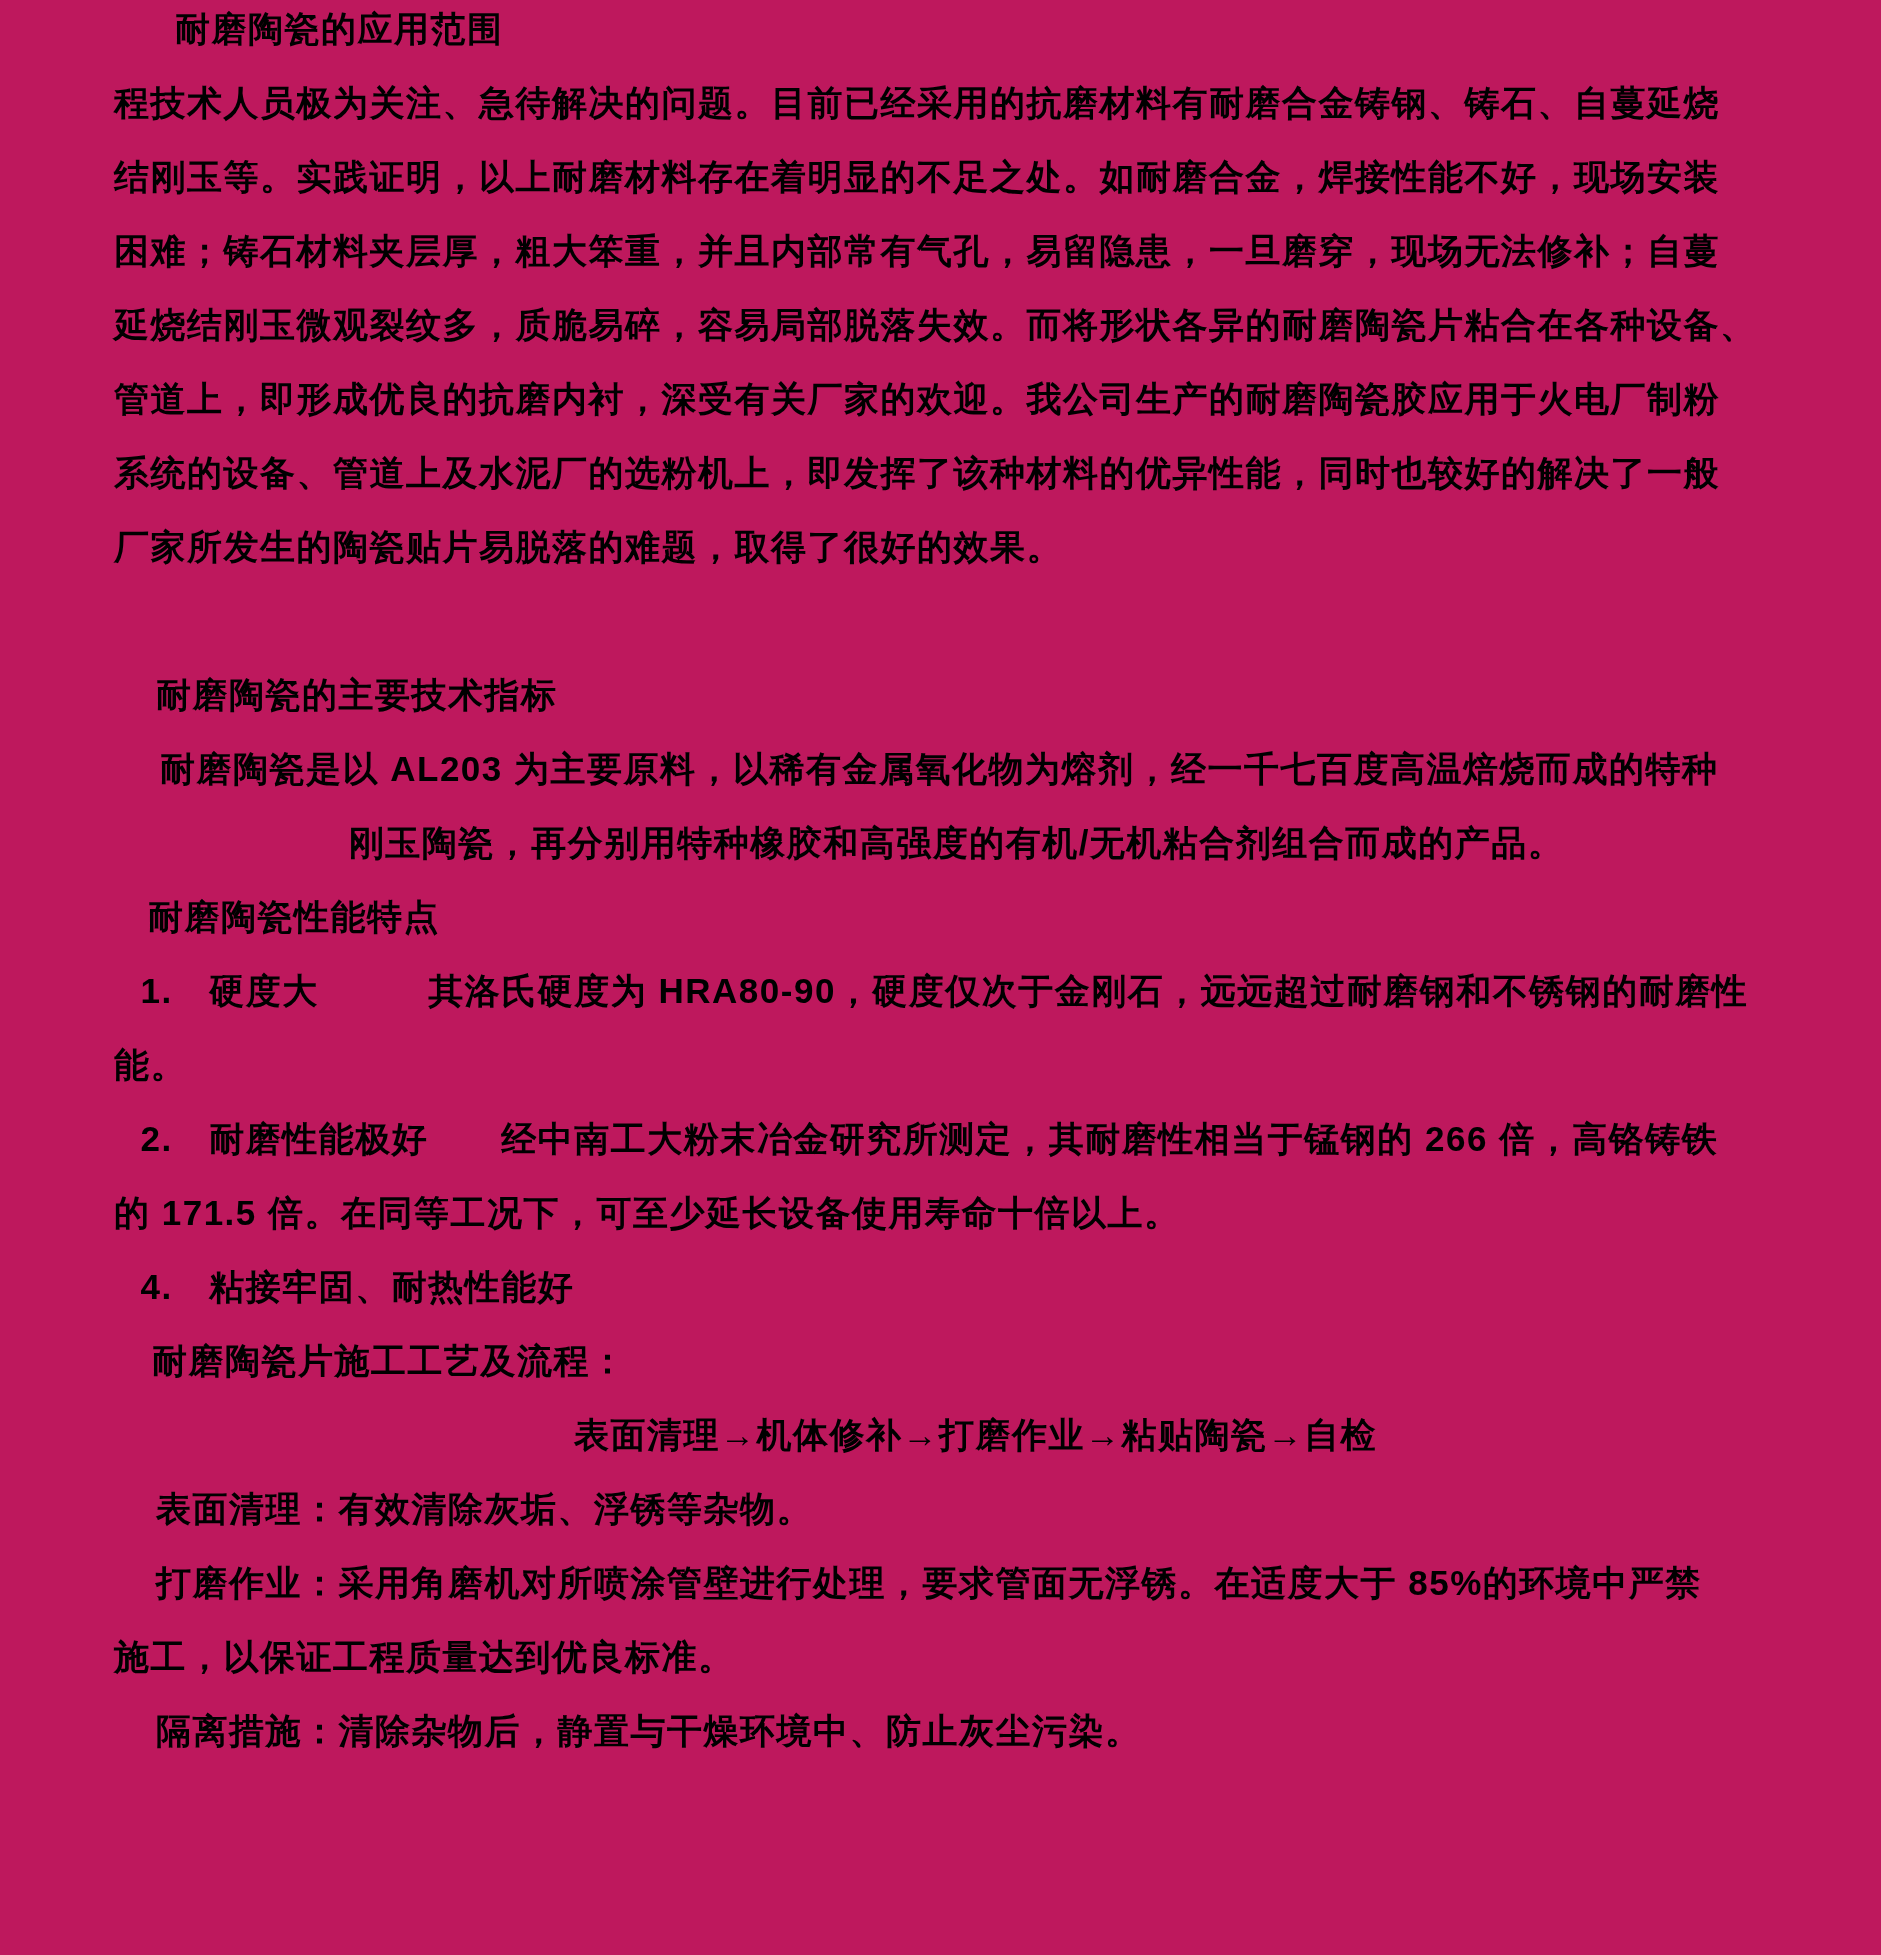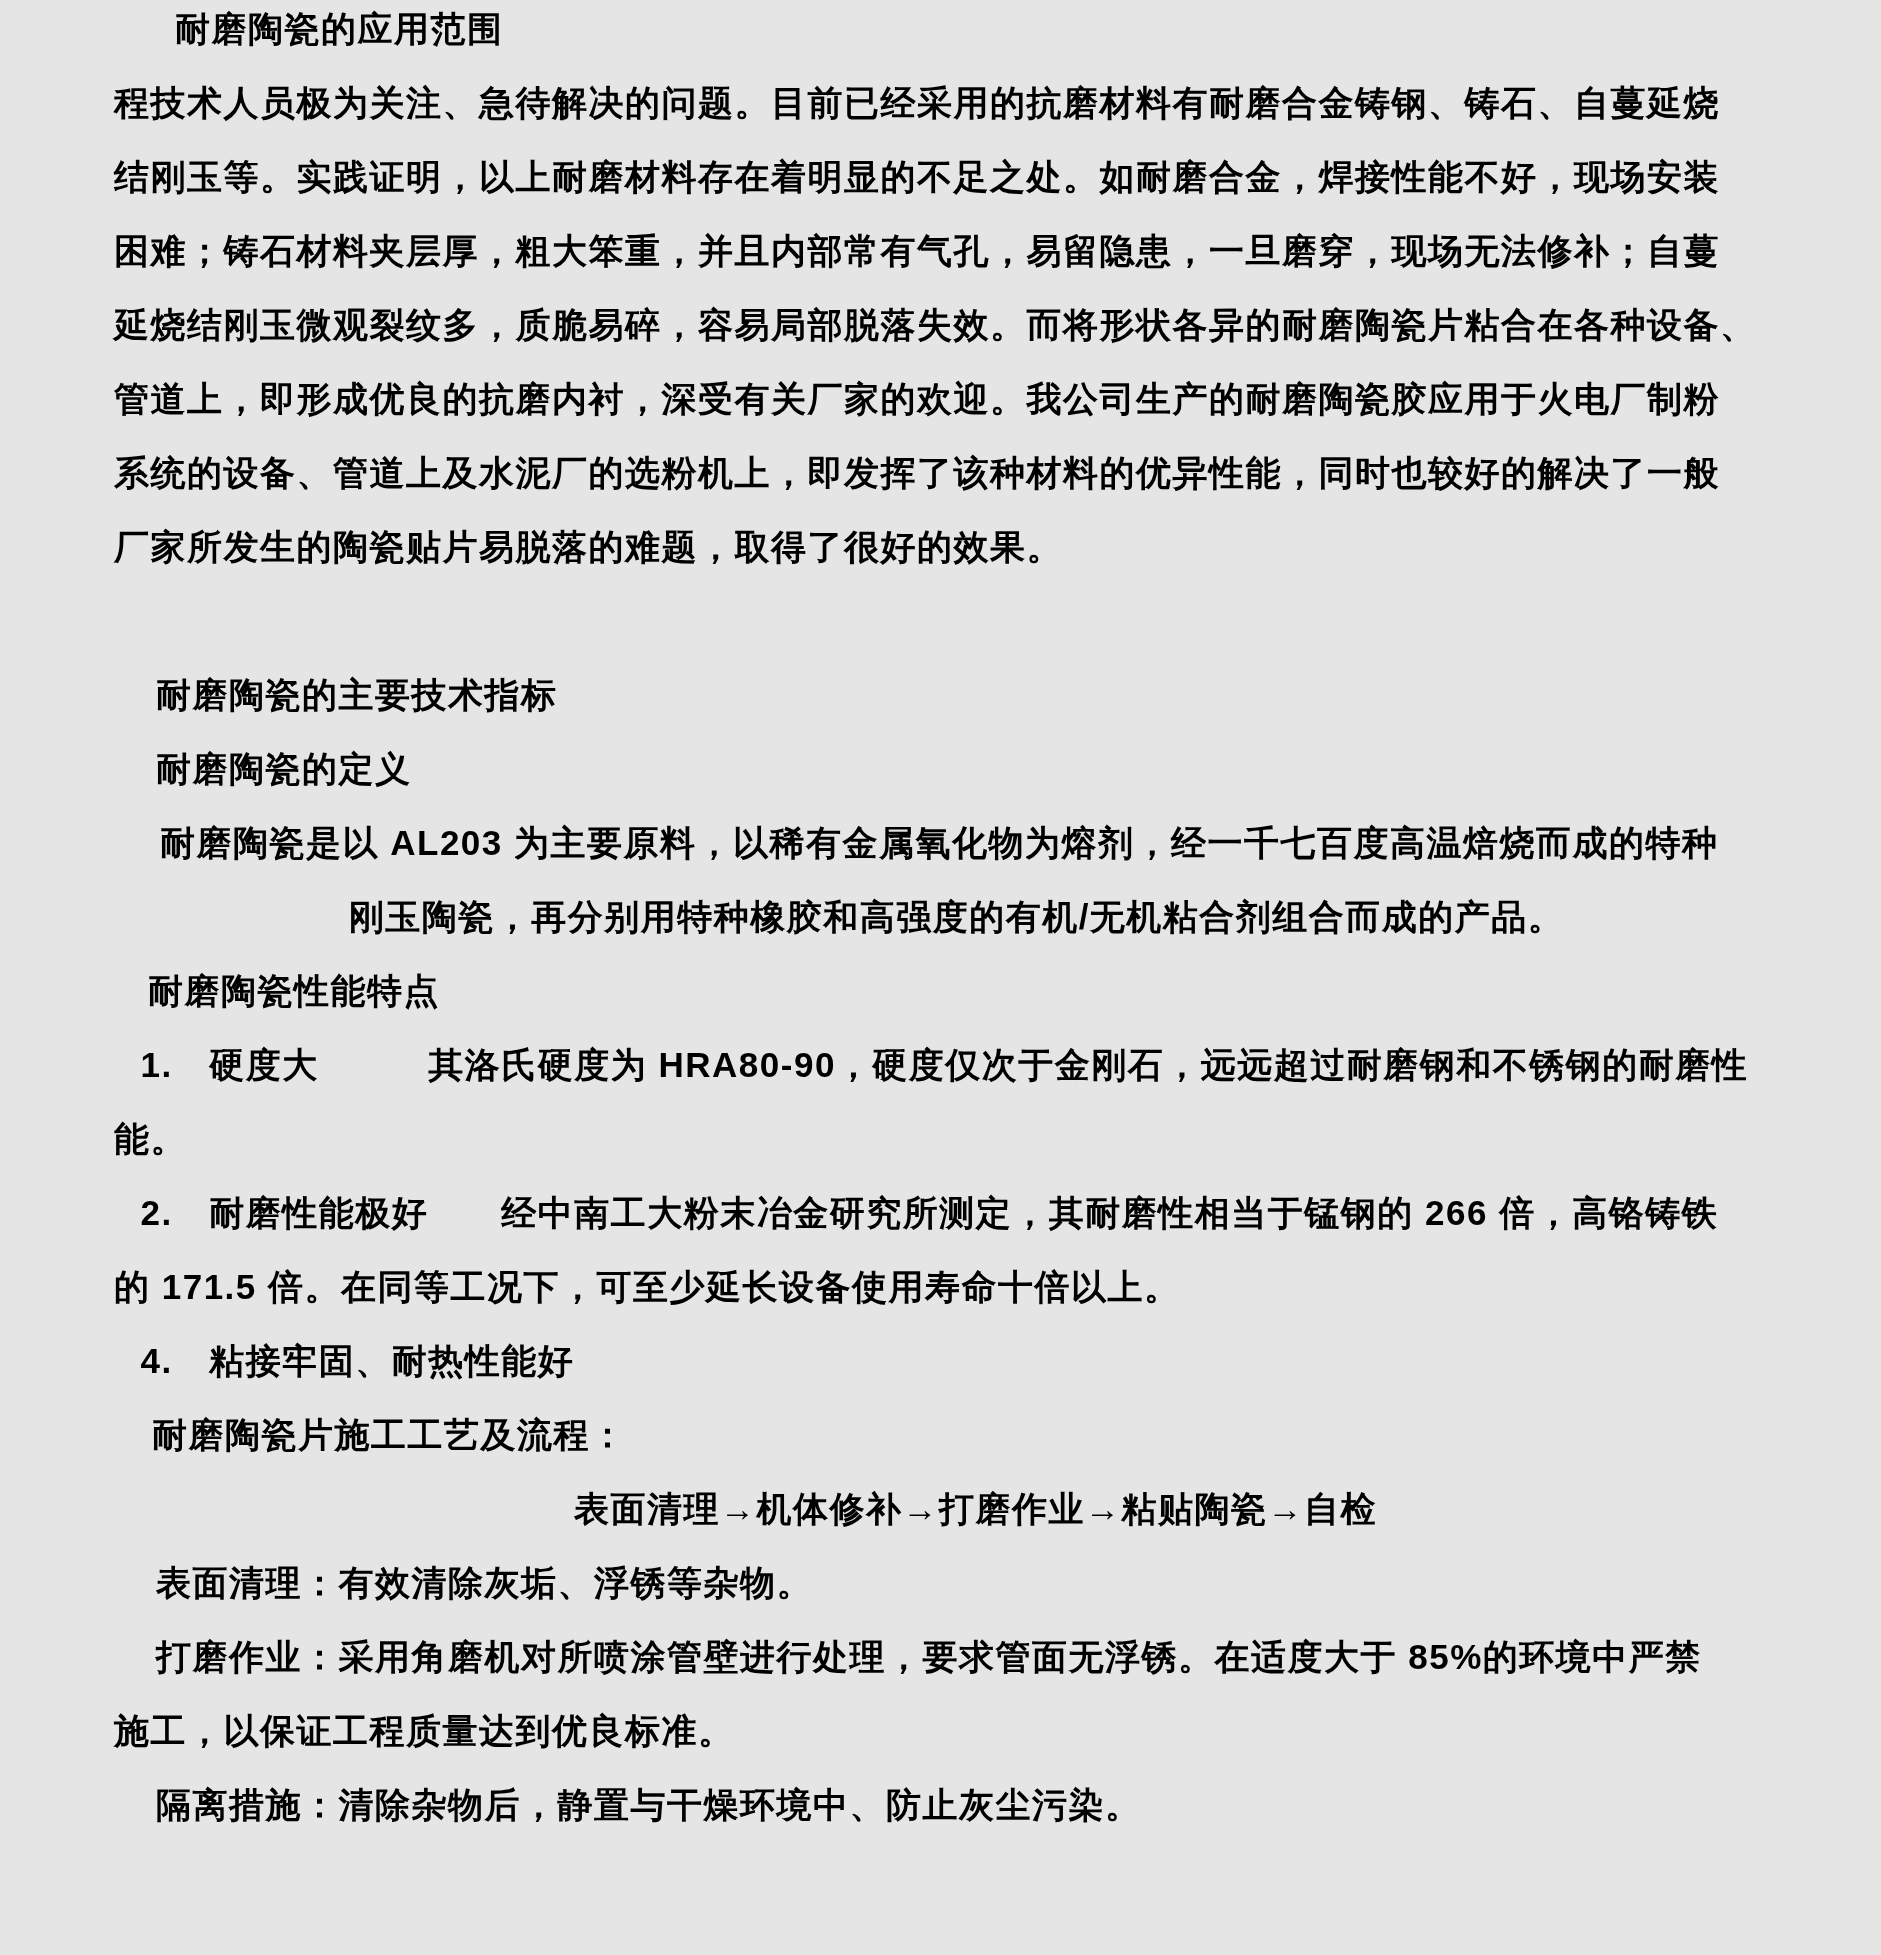--- a/index.html
+++ b/index.html
@@ -12,21 +12,21 @@
     height: 1955px;
     overflow: hidden;
     position: relative;
   }
   .doc-page {
     position: absolute;
     left: 0;
     top: 0;
     width: 1882px;
     height: 1955px;
-    background: #e5e5e5;
+    background: #be185d;
     overflow: hidden;
   }
   .doc-body {
     margin-top: -7.6px;
     padding-left: 114px;
     padding-right: 83px;
     color: #000000;
     font-family: "Liberation Sans", "DejaVu Sans", sans-serif;
     font-weight: 700;
     font-size: 35px;
@@ -56,23 +56,20 @@
         <div class="doc-line" style="text-indent: 0px;">系统的设备、管道上及水泥厂的选粉机上，即发挥了该种材料的优异性能，同时也较好的解决了一般</div>
         <div class="doc-line" style="text-indent: 0px;">厂家所发生的陶瓷贴片易脱落的难题，取得了很好的效果。</div>
       </div>
       <div class="doc-block">
         <div class="doc-line" style="text-indent: 0px;"> </div>
       </div>
       <div class="doc-block">
         <div class="doc-line" style="text-indent: 42px;">耐磨陶瓷的主要技术指标</div>
       </div>
       <div class="doc-block">
-        <div class="doc-line" style="text-indent: 42px;">耐磨陶瓷的定义</div>
-      </div>
-      <div class="doc-block">
         <div class="doc-line" style="text-indent: 46px;">耐磨陶瓷是以 AL203 为主要原料，以稀有金属氧化物为熔剂，经一千七百度高温焙烧而成的特种</div>
         <div class="doc-line" style="text-indent: 0px; text-align: center;">刚玉陶瓷，再分别用特种橡胶和高强度的有机/无机粘合剂组合而成的产品。</div>
       </div>
       <div class="doc-block">
         <div class="doc-line" style="text-indent: 34px;">耐磨陶瓷性能特点</div>
       </div>
       <div class="doc-block">
         <div class="doc-line" style="text-indent: 26.6px;">1.　硬度大　　　其洛氏硬度为 HRA80-90，硬度仅次于金刚石，远远超过耐磨钢和不锈钢的耐磨性</div>
         <div class="doc-line" style="text-indent: 0px;">能。</div>
       </div>

